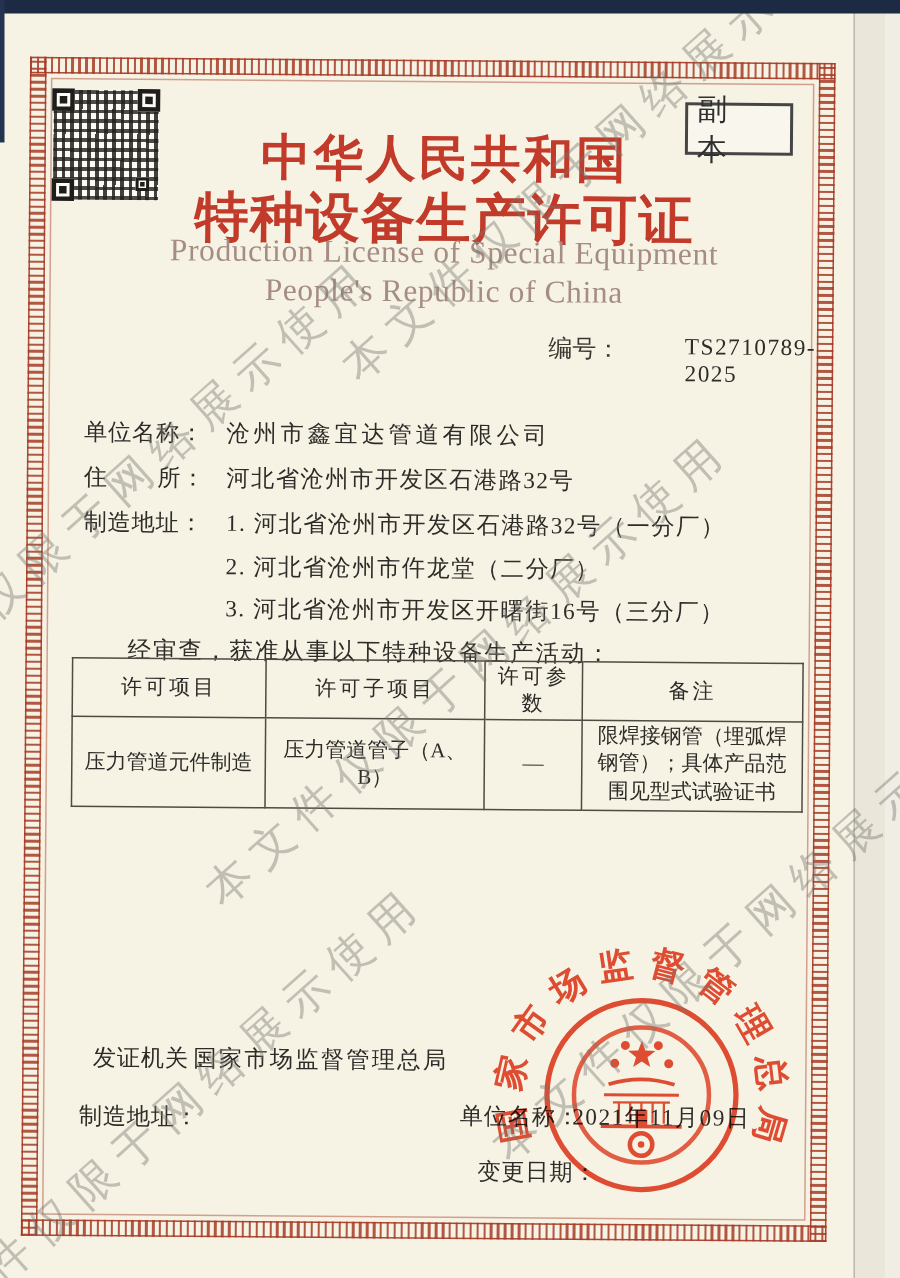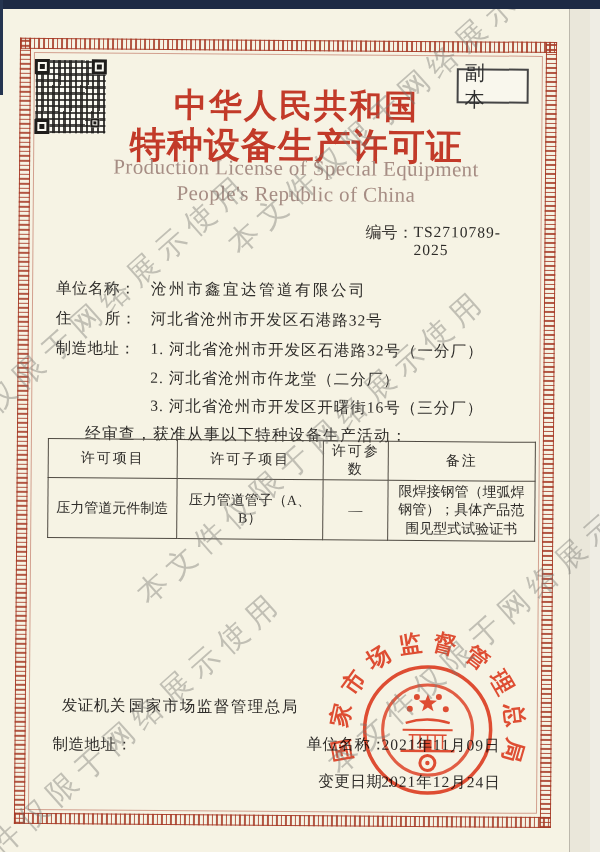--- a/index.html
+++ b/index.html
@@ -39,21 +39,21 @@
     box-sizing:border-box;display:flex;align-items:center;justify-content:center;
     font-size:20px;color:#2f2f2f;letter-spacing:6px;padding-left:6px;background:rgba(251,250,243,.6);}
   
   .tc{position:absolute;left:0;width:588px;text-align:center;}
   .title-cn1{top:84px;font-size:33px;font-weight:bold;color:#c23a29;letter-spacing:2px;}
   .title-cn2{top:122px;font-size:36px;font-weight:bold;color:#c23a29;letter-spacing:1px;}
   .title-en{font-size:21px;color:#a68d84;letter-spacing:.4px;}
   .title-en1{top:156px;} .title-en2{top:182px;}
   
   .lic-no{position:absolute;left:364px;top:222px;font-size:16px;color:#3a3733;}
-  .lic-no .val{font-family:"Liberation Serif",serif;letter-spacing:1px;}
+  .lic-no .val{font-family:"Liberation Serif",serif;letter-spacing:1px;margin-left:43px;}
   
   .lbl{position:absolute;font-size:15.5px;color:#2e2c29;letter-spacing:.5px;}
   .val{position:absolute;font-size:15.5px;color:#2e2c29;letter-spacing:1px;}
   .addr-lbl{display:flex;justify-content:space-between;width:81px;}
   .unit-val{letter-spacing:2.5px;}
   .note{letter-spacing:1.5px;}
   
   table.lic{position:absolute;left:48px;top:440px;width:487px;border-collapse:collapse;table-layout:fixed;}
   table.lic th,table.lic td{border:1.2px solid #4f4a42;font-weight:normal;color:#2e2c29;}
   table.lic th{height:27px;font-size:14px;letter-spacing:2px;text-align:center;}
@@ -143,21 +143,20 @@
 
     <div class="lbl" style="left:64px;top:697px;text-align:center;">发证机关：</div>
     <div class="val" style="left:131px;top:697px;letter-spacing:1.5px;">国家市场监督管理总局</div>
 
     <div class="lbl" style="left:55px;top:736px;">制造地址：</div>
 
     <div class="lbl" style="left:309px;top:734px;">单位名称：</div>
     <div class="val" style="left:384px;top:734px;">2021年11月09日</div>
 
     <div class="lbl" style="left:321px;top:771px;">变更日期：</div>
-    <div class="val" style="left:384px;top:771px;">2021年12月24日</div>
 
     <svg class="seal" viewBox="0 0 210 210">
       <defs>
         <path id="sealArc" d="M32.5,140.8 A80,80 0 1 1 177.5,140.8" fill="none"></path>
       </defs>
       <g stroke="#dc3f24" fill="none">
         <circle cx="105" cy="107" r="63" stroke-width="3.5"></circle>
         <circle cx="105" cy="107" r="45" stroke-width="3" opacity=".9"></circle>
         <path d="M83,100 Q105,93 127,100" stroke-width="2.5"></path>
         <path d="M80,107 H130" stroke-width="2"></path>

